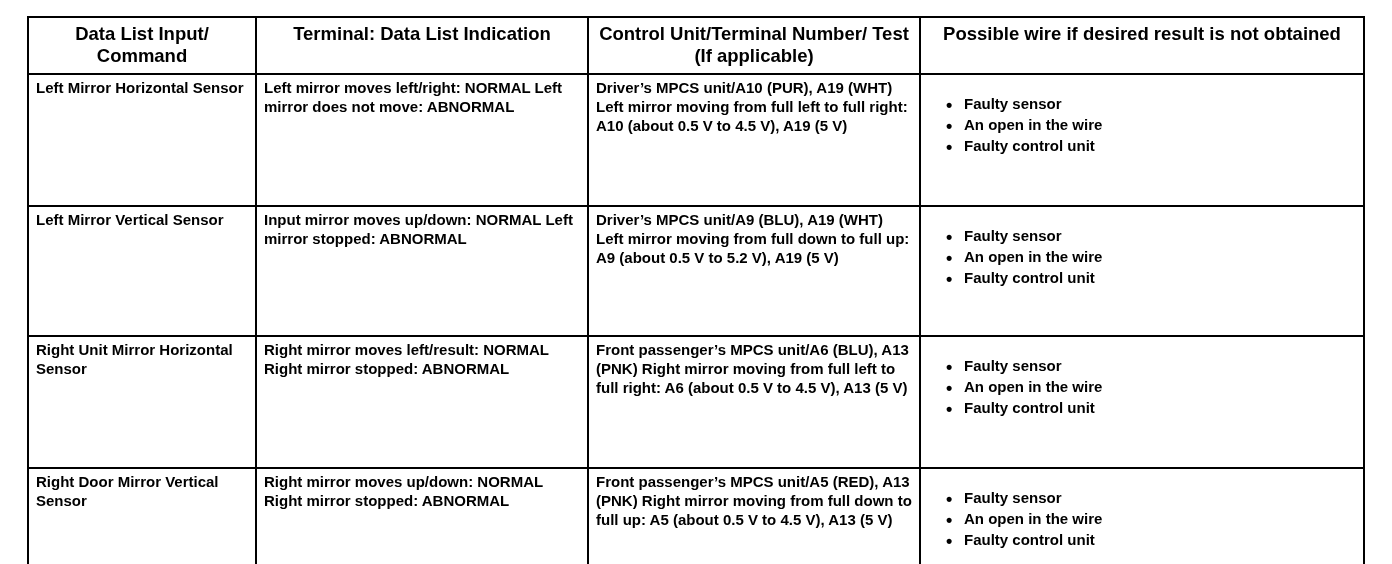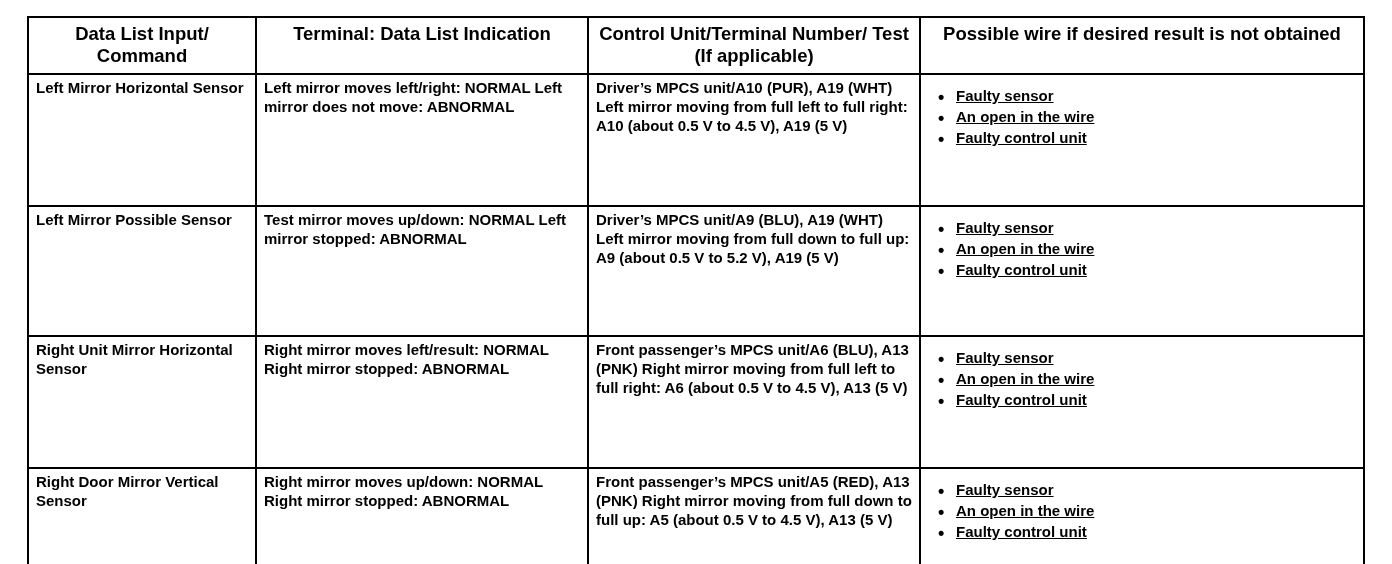--- a/index.html
+++ b/index.html
@@ -44,23 +44,22 @@
     padding-bottom: 6px;
     font-size: 18.5px;
     line-height: 1.2;
   }
   col.c1 { width: 228px; }
   col.c2 { width: 332px; }
   col.c3 { width: 332px; }
   col.c4 { width: 444px; }
   ul.cause-list {
     list-style: none;
-    margin: 8px;
+    margin: 16px;
     padding: 0;
-    text-decoration: underline;
   }
   ul.cause-list li {
     position: relative;
     padding-left: 20px;
     margin: 0 0 2px 0;
     font-weight: bold;
     line-height: 1.26;
   }
   ul.cause-list li::before {
     content: "\2022";
@@ -110,23 +109,23 @@
 4.5 V), A19 (5 V)</td>
         <td>
           <ul class="cause-list">
             <li>Faulty sensor</li>
             <li>An open in the wire</li>
             <li>Faulty control unit</li>
           </ul>
         </td>
       </tr>
       <tr class="row-tall2">
-        <td>Left Mirror Possible
+        <td>Left Mirror Vertical
 Sensor</td>
-        <td>Test mirror moves up/down:
+        <td>Input mirror moves up/down:
 NORMAL
 Left mirror stopped:
 ABNORMAL</td>
         <td>Driver’s MPCS unit/A9 (BLU),
 A19 (WHT)
 Left mirror moving from full
 down to full up: A9 (about 0.5 V
 to 5.2 V), A19 (5 V)</td>
         <td>
           <ul class="cause-list">

